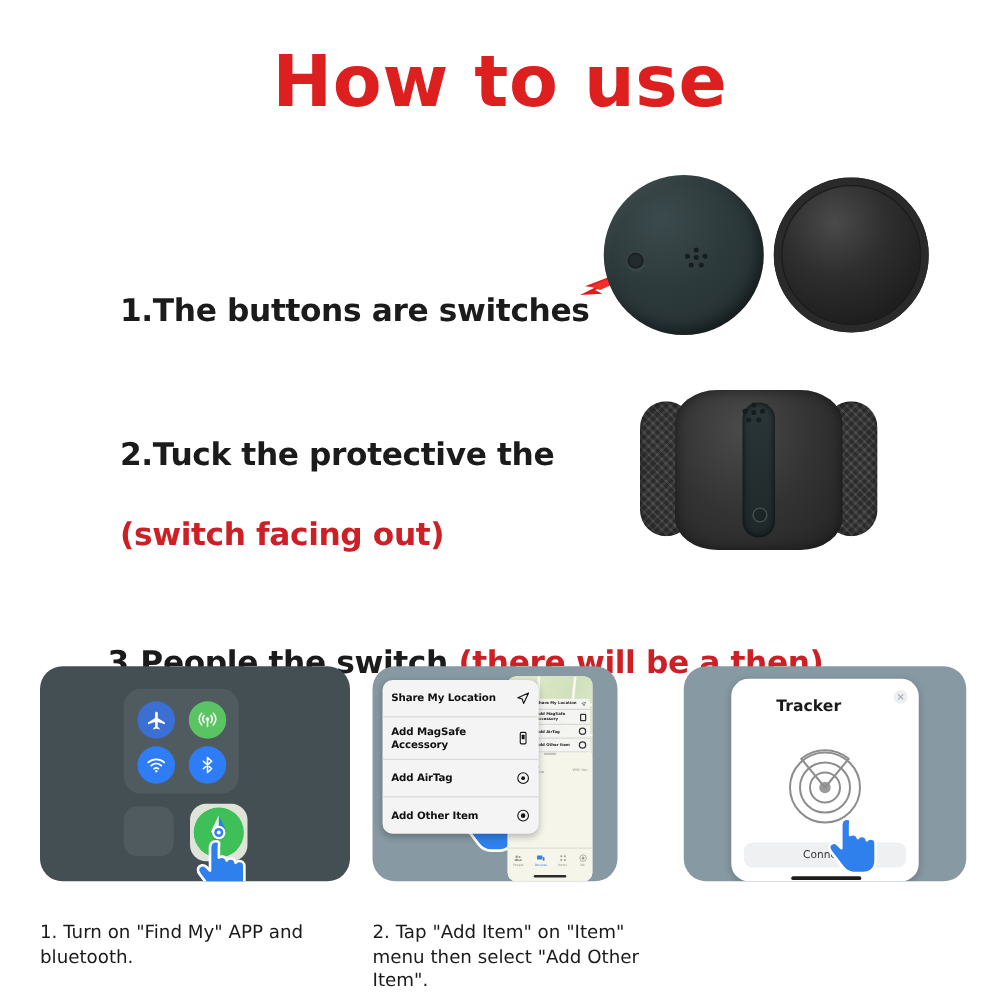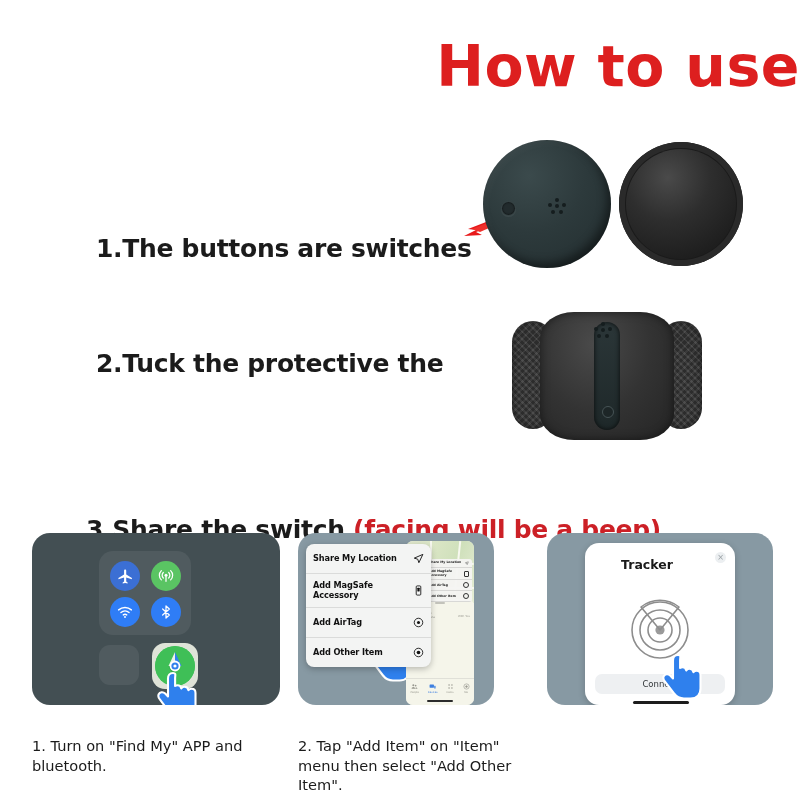--- a/index.html
+++ b/index.html
@@ -19,21 +19,21 @@
     width: 800px;
     height: 800px;
   }
 
   
   .title {
     position: absolute;
     top: 33px;
     left: 0;
     width: 800px;
-    text-align: right;
+    text-align: center;
     font-size: 57px;
     font-weight: bold;
     color: #dd1f1f;
     letter-spacing: 0.5px;
     font-family: "DejaVu Sans", "Liberation Sans", sans-serif;
   }
 
   
   .step-text {
     position: absolute;
@@ -495,20 +495,21 @@
       <span class="g4"></span>
         <span class="g5"></span>
         <span class="g6"></span>
     </div>
   </div>
   <div class="device-front"></div>
 
   <div class="step-text" id="step2-text">
     <span>2.</span><span>Tuck the protective the</span><br>
     <br>
+    <span class="step-red">(switch facing out)</span>
   </div>
 
   <div class="sleeve-wrap">
     <div class="sleeve-strap strap-left"></div>
     <div class="sleeve-strap strap-right"></div>
     <div class="sleeve-body">
       <div class="sleeve-slot">
         <div class="grille">
           <span class="g1"></span>
             <span class="g2"></span>
@@ -516,22 +517,22 @@
           <span class="g4"></span>
             <span class="g5"></span>
             <span class="g6"></span>
         </div>
         <div class="slot-btn"></div>
       </div>
     </div>
   </div>
 
   <div class="step-text" id="step3-text">
-    <span>3.</span><span>Share the switch</span>
-    <span class="step-red">(facing will be a beep)</span>
+    <span>3.</span><span>People the switch</span>
+    <span class="step-red">(there will be a then)</span>
   </div>
 
   <div class="panel" id="panel1">
     <div class="cc-group">
 
       <div class="cc-toggle cc-airplane">
         <svg width="17" height="17" viewBox="0 0 24 24" fill="#ffffff">
           <path d="M21 16v-2l-8-5V3.5C13 2.67 12.33 2 11.5 2S10 2.67 10 3.5V9l-8 5v2l8-2.5V19l-2 1.5V22l3.5-1 3.5 1v-1.5L13 19v-5.5L21 16z"></path>
         </svg>
       </div>

